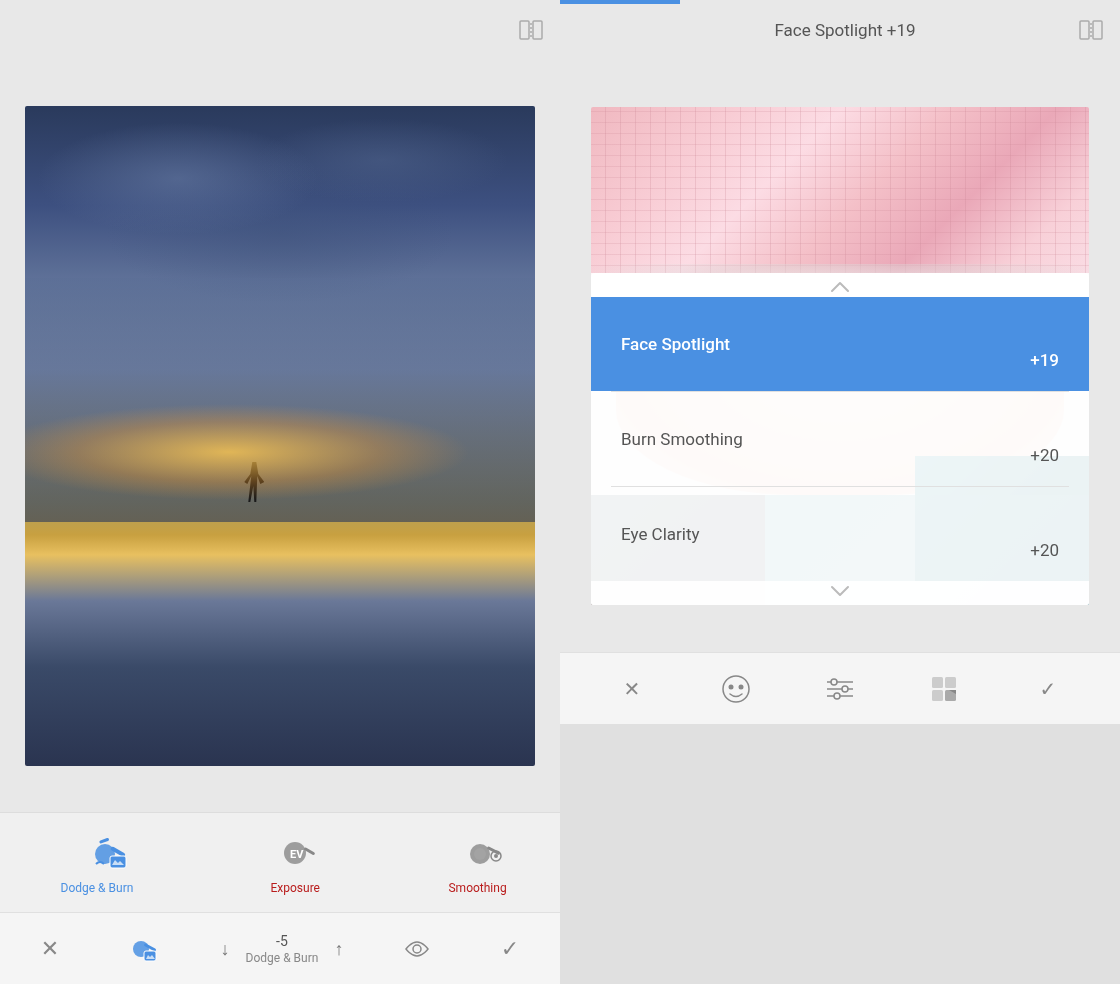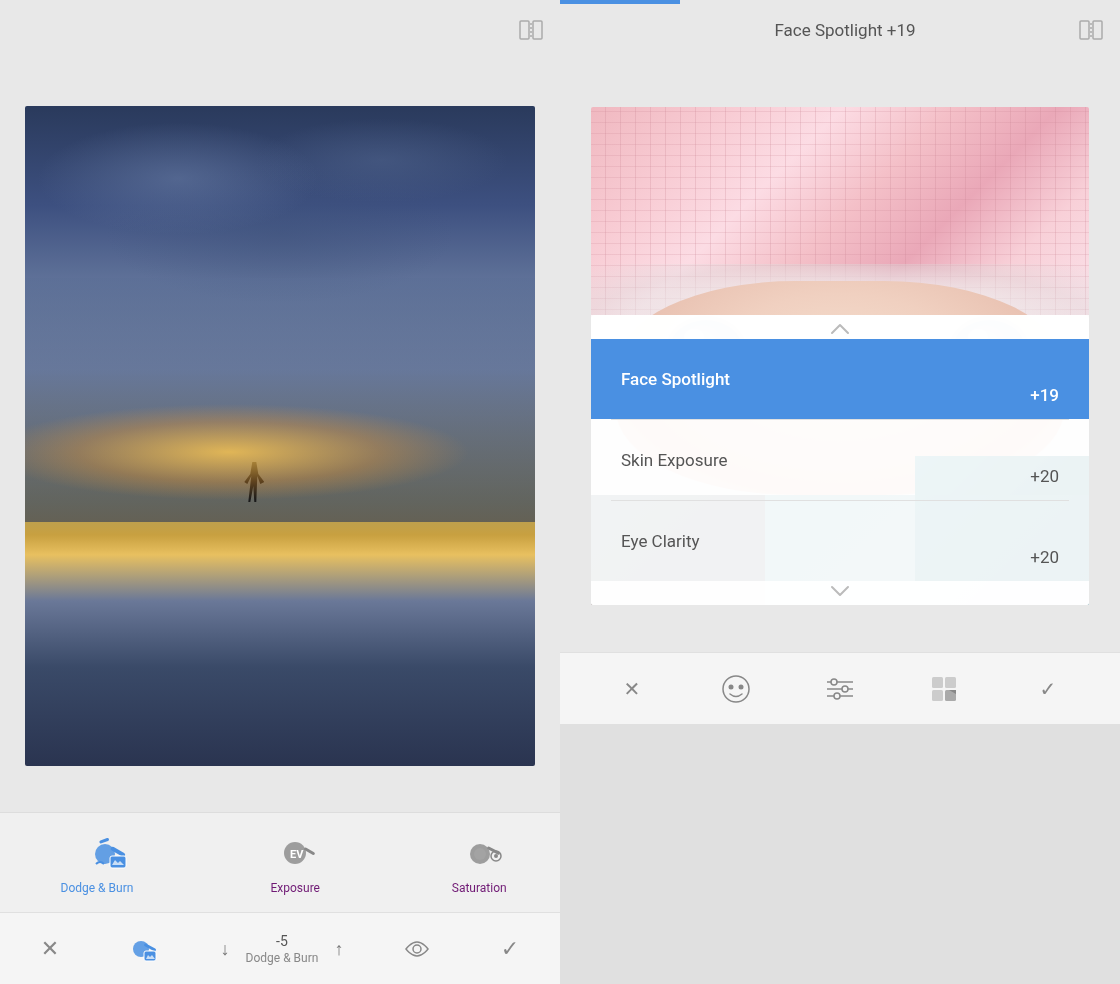--- a/index.html
+++ b/index.html
@@ -129,21 +129,21 @@
       height: 44px;
       display: flex;
       align-items: center;
       justify-content: center;
       font-size: 20px;
       position: relative;
     }
 
     .tool-label {
       font-size: 12px;
-      color: #701a75;
+      color: #b91c1c;
       text-align: center;
     }
 
     .tool-label.active {
       color: #4a90e2;
     }
 
     
     .left-action-bar {
       height: 72px;
@@ -269,21 +269,21 @@
       padding: 8px 0 4px;
       color: #aaa;
       font-size: 16px;
       background: rgba(255,255,255,0.85);
     }
 
     .adj-row {
       display: flex;
       align-items: center;
       justify-content: space-between;
-      padding: 14px 30px;
+      padding: 21px 30px;
     }
 
     .adj-row.active {
       background: #4a90e2;
     }
 
     .adj-name {
       font-size: 17px;
       color: #555;
     }
@@ -402,21 +402,21 @@
       <div class="tool-icon">
         <svg width="42" height="42" viewBox="0 0 42 42">
           <circle cx="16" cy="22" r="10" fill="#888" opacity="0.8"></circle>
           <circle cx="16" cy="22" r="6" fill="#aaa" opacity="0.5"></circle>
           <rect x="24" y="14" width="14" height="3" rx="1.5" fill="#888" transform="rotate(28 24 14)"></rect>
 
           <circle cx="32" cy="24" r="5" fill="none" stroke="#888" stroke-width="1.5"></circle>
           <circle cx="32" cy="24" r="2" fill="#888"></circle>
         </svg>
       </div>
-      <span class="tool-label">Saturation</span>
+      <span class="tool-label">Smoothing</span>
     </div>
   </div>
 
   <div class="left-action-bar">
     <span class="action-btn">✕</span>
 
     <div class="tool-icon" style="color:#4a90e2">
       <svg width="32" height="32" viewBox="0 0 32 32">
         <circle cx="12" cy="16" r="8" fill="#4a90e2" opacity="0.85"></circle>
         <rect x="16" y="10" width="13" height="3" rx="1.5" fill="#4a90e2" transform="rotate(28 16 10)"></rect>
@@ -501,21 +501,21 @@
         </div>
 
         <div class="adj-row active">
           <span class="adj-name active">Face Spotlight</span>
           <span class="adj-value active">+19</span>
         </div>
 
         <div class="adj-divider"></div>
 
         <div class="adj-row">
-          <span class="adj-name">Skin Exposure</span>
+          <span class="adj-name">Burn Smoothing</span>
           <span class="adj-value">+20</span>
         </div>
 
         <div class="adj-divider"></div>
 
         <div class="adj-row">
           <span class="adj-name">Eye Clarity</span>
           <span class="adj-value">+20</span>
         </div>
 

